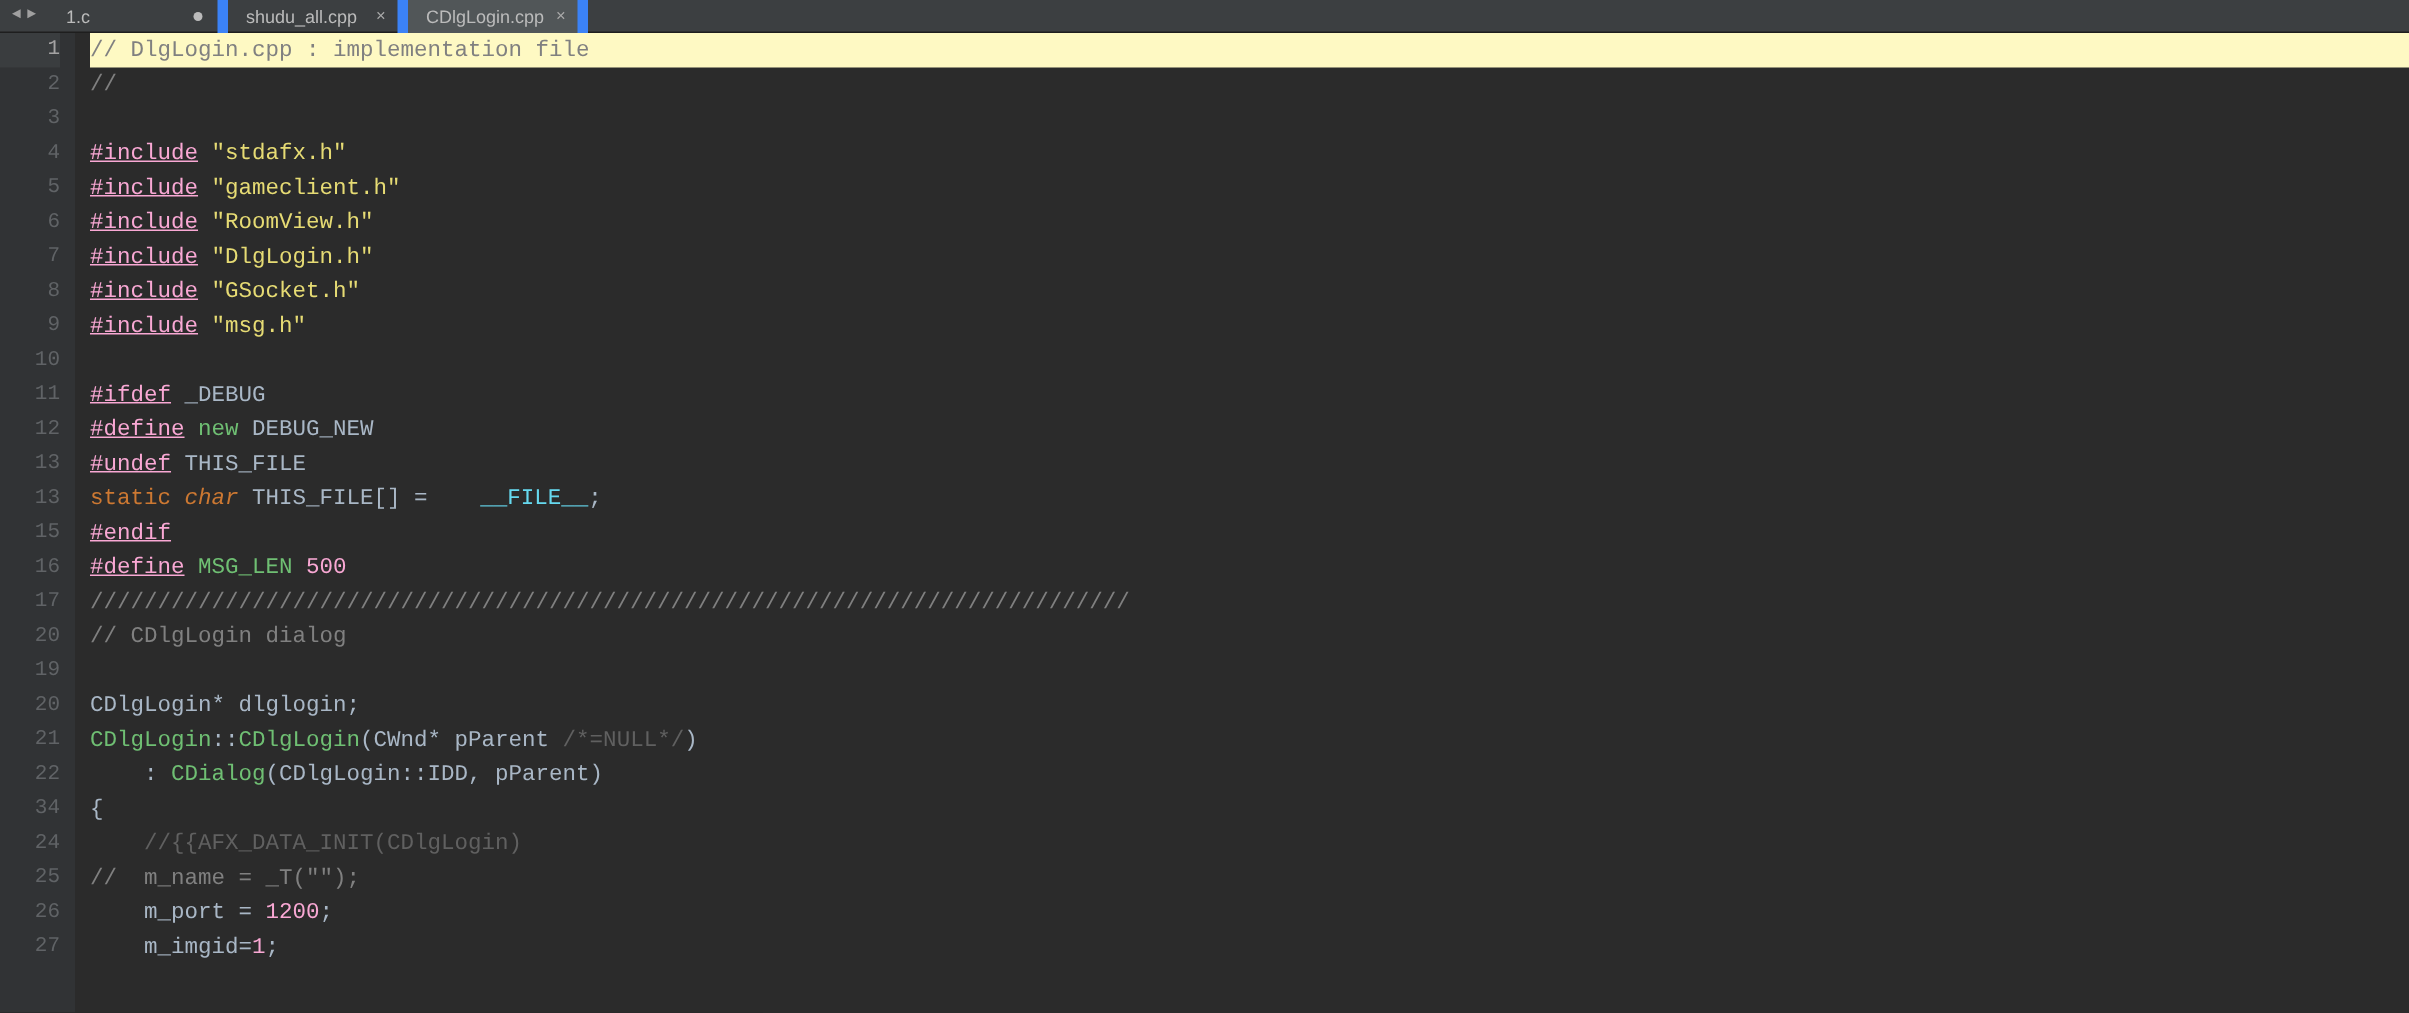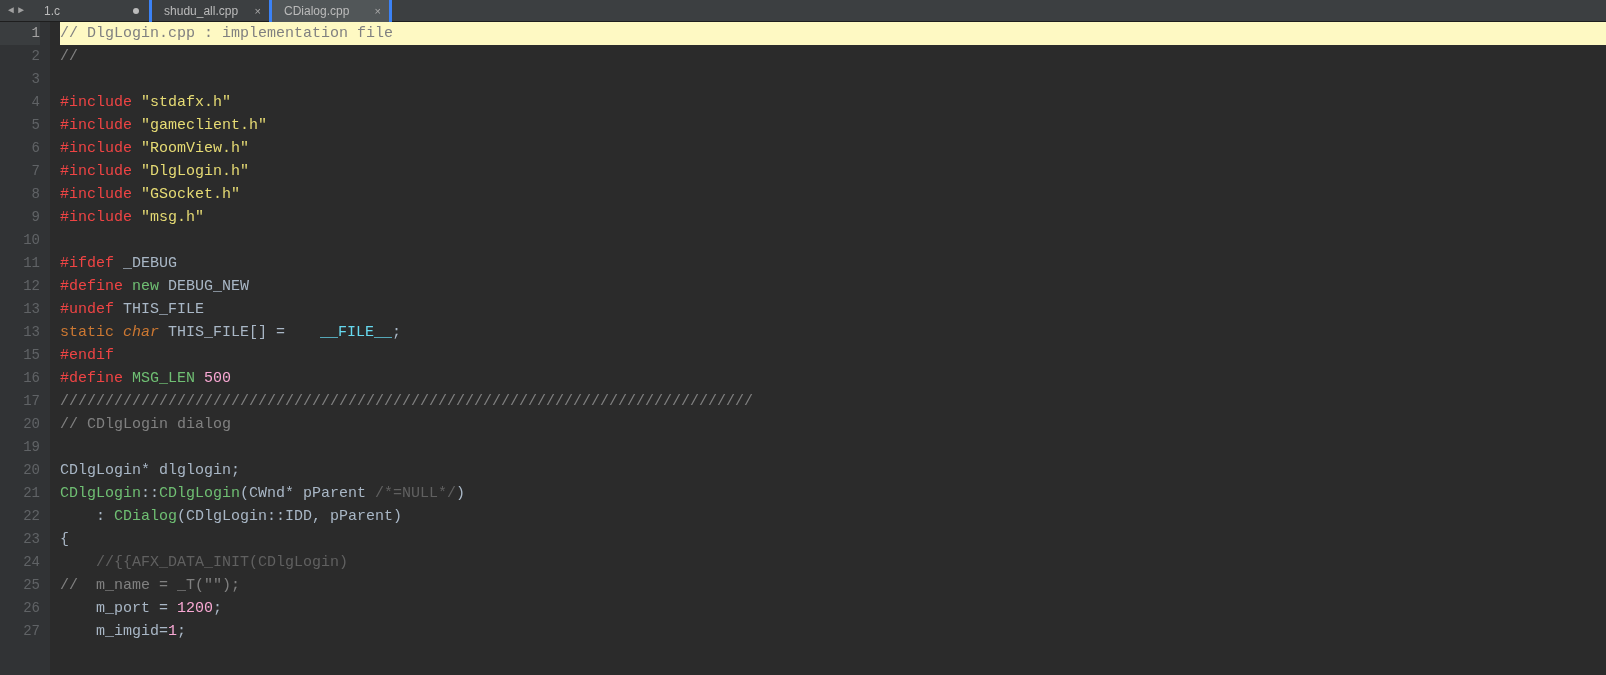--- a/index.html
+++ b/index.html
@@ -29,21 +29,21 @@
   cursor: pointer;
 }
 .tab {
   display: flex;
   align-items: center;
   height: 22px;
   padding: 0 12px;
   color: #bbbbbb;
   font-size: 12px;
   font-family: sans-serif;
-  border-right: 3px solid #3b82f6;
+  border-right: 7px solid #3b82f6;
   cursor: pointer;
   position: relative;
   min-width: 120px;
 }
 .tab.active {
   background: #515658;
 }
 .tab .dot {
   width: 6px;
   height: 6px;
@@ -83,21 +83,21 @@
   color: #a9b7c6;
   font-size: 15px;
   line-height: 23px;
   white-space: pre;
 }
 .code .line.active {
   background: #fef9c3;
 }
 .c-comment { color: #808080; }
 .c-comment-dim { color: #606060; }
-.c-preproc { color: #ef4444; }
+.c-preproc { color: #f9a8d4; text-decoration: underline; }
 .c-string { color: #e6db74; }
 .c-keyword { color: #cc7832; }
 .c-keyword-it { color: #cc7832; font-style: italic; }
 .c-ident { color: #a9b7c6; }
 .c-number { color: #f9a8d4; }
 .c-type { color: #6fbf73; }
 .c-define-name { color: #6fbf73; }
 .c-special { color: #66d9ef; margin-left: 26px; }
 </style>
 </head>
@@ -111,21 +111,21 @@
   <div id="tabs-container" style="display: flex;">
       <div class="tab">
         <span>1.c</span>
         <span class="dot"></span>
       </div>
       <div class="tab">
         <span>shudu_all.cpp</span>
         <span class="close">×</span>
       </div>
       <div class="tab active">
-        <span>CDialog.cpp</span>
+        <span>CDlgLogin.cpp</span>
         <span class="close">×</span>
       </div>
     </div>
 </div>
 
 <div class="editor">
   <div class="gutter" id="gutter">
       <div class="ln-active">1</div>
       <div>2</div>
       <div>3</div>
@@ -141,20 +141,20 @@
       <div>13</div>
       <div>13</div>
       <div>15</div>
       <div>16</div>
       <div>17</div>
       <div>20</div>
       <div>19</div>
       <div>20</div>
       <div>21</div>
       <div>22</div>
-      <div>23</div>
+      <div>34</div>
       <div>24</div>
       <div>25</div>
       <div>26</div>
       <div>27</div>
     </div>
   <div class="code" id="code"><div class="line active"><span class="c-comment">// DlgLogin.cpp : implementation file</span></div><div class="line"><span class="c-comment">//</span></div><div class="line">&nbsp;</div><div class="line"><span class="c-preproc">#include</span><span> </span><span class="c-string">"stdafx.h"</span></div><div class="line"><span class="c-preproc">#include</span><span> </span><span class="c-string">"gameclient.h"</span></div><div class="line"><span class="c-preproc">#include</span><span> </span><span class="c-string">"RoomView.h"</span></div><div class="line"><span class="c-preproc">#include</span><span> </span><span class="c-string">"DlgLogin.h"</span></div><div class="line"><span class="c-preproc">#include</span><span> </span><span class="c-string">"GSocket.h"</span></div><div class="line"><span class="c-preproc">#include</span><span> </span><span class="c-string">"msg.h"</span></div><div class="line">&nbsp;</div><div class="line"><span class="c-preproc">#ifdef</span><span> </span><span class="c-ident">_DEBUG</span></div><div class="line"><span class="c-preproc">#define</span><span> </span><span class="c-define-name">new</span><span> </span><span class="c-ident">DEBUG_NEW</span></div><div class="line"><span class="c-preproc">#undef</span><span> </span><span class="c-ident">THIS_FILE</span></div><div class="line"><span class="c-keyword">static</span><span> </span><span class="c-keyword-it">char</span><span> </span><span class="c-ident">THIS_FILE[] = </span><span class="c-special">__FILE__</span><span class="c-ident">;</span></div><div class="line"><span class="c-preproc">#endif</span></div><div class="line"><span class="c-preproc">#define</span><span> </span><span class="c-define-name">MSG_LEN</span><span> </span><span class="c-number">500</span></div><div class="line"><span class="c-comment">/////////////////////////////////////////////////////////////////////////////</span></div><div class="line"><span class="c-comment">// CDlgLogin dialog</span></div><div class="line">&nbsp;</div><div class="line"><span class="c-ident">CDlgLogin* dlglogin;</span></div><div class="line"><span class="c-type">CDlgLogin</span><span class="c-ident">::</span><span class="c-type">CDlgLogin</span><span class="c-ident">(CWnd* pParent </span><span class="c-comment-dim">/*=NULL*/</span><span class="c-ident">)</span></div><div class="line"><span class="c-ident">    : </span><span class="c-type">CDialog</span><span class="c-ident">(CDlgLogin::IDD, pParent)</span></div><div class="line"><span class="c-ident">{</span></div><div class="line"><span>    </span><span class="c-comment-dim">//{{AFX_DATA_INIT(CDlgLogin)</span></div><div class="line"><span class="c-comment">//  m_name = _T("");</span></div><div class="line"><span class="c-ident">    m_port = </span><span class="c-number">1200</span><span class="c-ident">;</span></div><div class="line"><span class="c-ident">    m_imgid=</span><span class="c-number">1</span><span class="c-ident">;</span></div></div>
 </div>
 
 </body></html>

